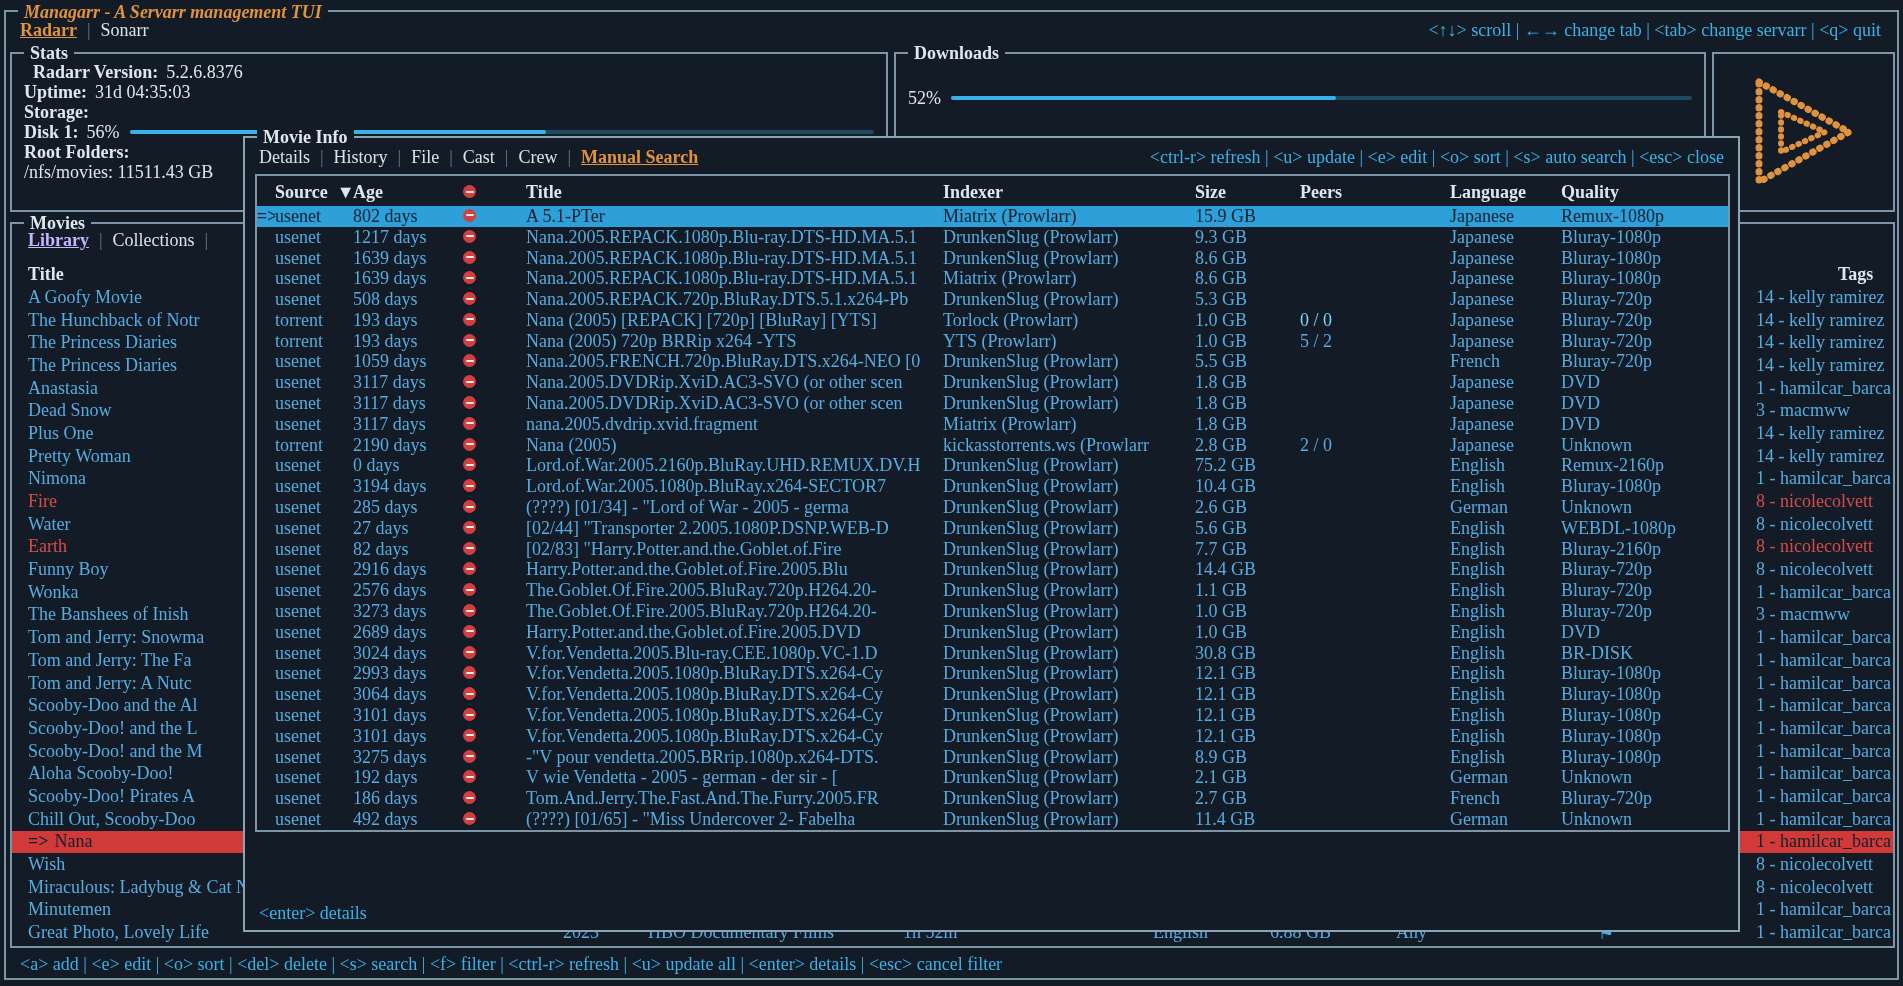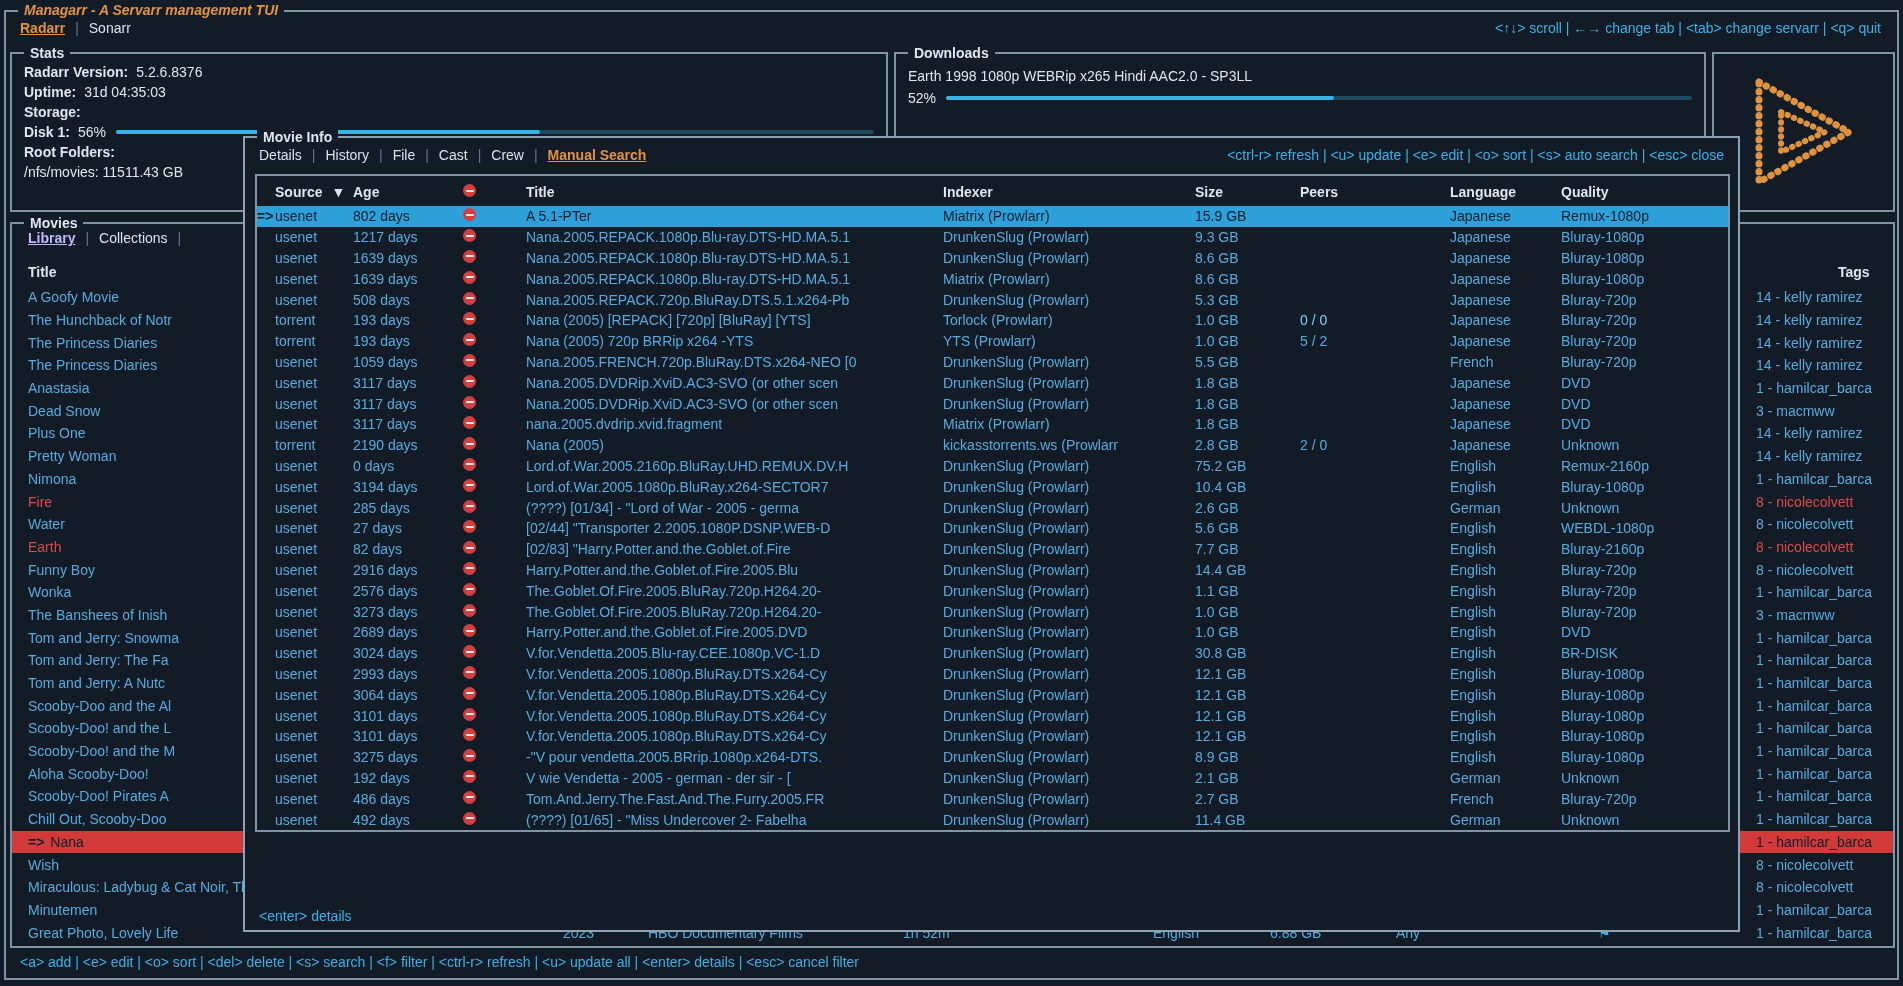--- a/index.html
+++ b/index.html
@@ -1,18 +1,18 @@
 <!DOCTYPE html>
 <html><head>
 <meta charset="utf-8">
 <style>
   *{margin:0;padding:0;box-sizing:border-box;}
   html,body{background:#0b121a;}
   .screen{position:relative;width:1903px;height:986px;background:#131c26;overflow:hidden;
-          font-family:Liberation Sans, sans-serif;font-size:14px;color:#d9e3ec;}
+          font-family:Liberation Serif, serif;font-size:18px;color:#d9e3ec;}
   .frame{position:absolute;border:2px solid #7c95a7;background:transparent;}
   .panel{position:absolute;border:2px solid #7c95a7;background:#131c26;}
   .frame-title{position:absolute;top:-10px;left:12px;background:#131c26;padding:0 6px;
                font-weight:bold;color:#dde7ef;line-height:18px;white-space:nowrap;}
   .orange{color:#e0933f;}
   .keys{color:#3bb1e8;white-space:nowrap;}
   .line{position:absolute;left:12px;right:12px;height:20px;display:flex;align-items:center;white-space:nowrap;}
   .lbl{font-weight:bold;color:#dde7ef;margin-right:8px;}
   .val{color:#dde7ec;}
   .gauge{flex:1;height:4px;background:#1d4a60;border-radius:2px;position:relative;margin-left:10px;}
@@ -76,21 +76,21 @@
   <div class="tabs" style="left:20px;top:20px;">
 
       <span class="tab"><span class="tab-label active">Radarr</span></span>
 
       <span class="tab"><span class="tab-label">Sonarr</span></span>
     </div>
   <span class="abs keys" style="right:22px;top:20px;">&lt;↑↓&gt; scroll | ←→ change tab | &lt;tab&gt; change servarr | &lt;q&gt; quit</span>
 
   <div class="panel" style="left:10px;top:52px;width:878px;height:160px;">
     <span class="frame-title">Stats</span>
-    <div class="line" style="top:8px;">
+    <div class="line" style="top:8px;margin-left:9px;">
       <span class="lbl">Radarr Version:</span>
       <span class="val">5.2.6.8376</span>
     </div>
     <div class="line" style="top:28px;">
       <span class="lbl">Uptime:</span>
       <span class="val">31d 04:35:03</span>
     </div>
     <div class="line" style="top:48px;">
       <span class="lbl">Storage:</span>
     </div>
@@ -104,23 +104,20 @@
     <div class="line" style="top:88px;">
       <span class="lbl">Root Folders:</span>
     </div>
     <div class="line" style="top:108px;">
       <span class="val">/nfs/movies: 11511.43 GB</span>
     </div>
   </div>
 
   <div class="panel" style="left:894px;top:52px;width:812px;height:160px;">
     <span class="frame-title">Downloads</span>
-    <div class="line" style="top:12px;">
-      <span class="val">Earth 1998 1080p WEBRip x265 Hindi AAC2.0 - SP3LL</span>
-    </div>
     <div class="line" style="top:34px;">
       <span class="val">52%</span>
       <span class="gauge">
           <i style="width: 52%;"></i>
         </span>
     </div>
   </div>
 
   <div class="logo-wrap">
     <svg width="150" height="124" viewBox="0 0 150 124">
@@ -916,21 +913,21 @@
             <span class="tc">DrunkenSlug (Prowlarr)</span>
             <span class="tc">2.1 GB</span>
             <span class="tc"></span>
             <span class="tc">German</span>
             <span class="tc">Unknown</span>
           </div>
 
           <div class="trow">
             <span class="tc pfx-cell"></span>
             <span class="tc">usenet</span>
-            <span class="tc">486 days</span>
+            <span class="tc">186 days</span>
             <span class="tc"><i class="rej"></i></span>
             <span class="tc">Tom.And.Jerry.The.Fast.And.The.Furry.2005.FR</span>
             <span class="tc">DrunkenSlug (Prowlarr)</span>
             <span class="tc">2.7 GB</span>
             <span class="tc"></span>
             <span class="tc">French</span>
             <span class="tc">Bluray-720p</span>
           </div>
 
           <div class="trow">

